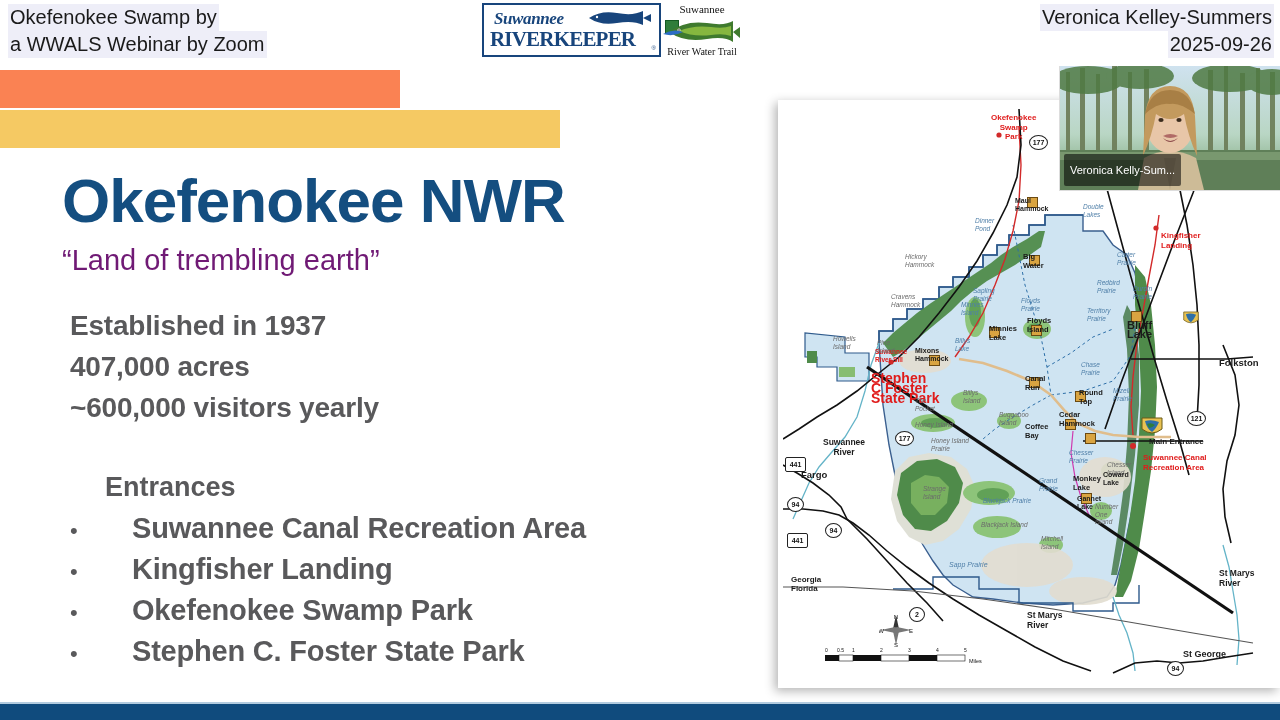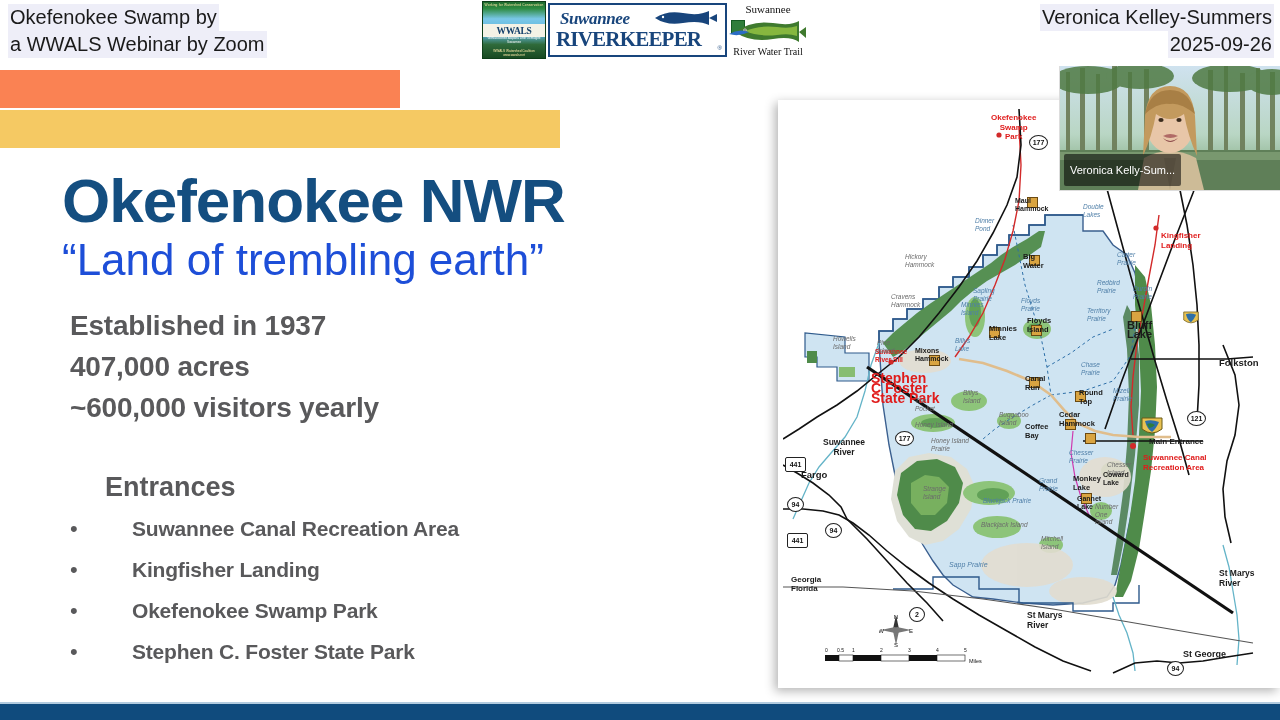--- a/index.html
+++ b/index.html
@@ -37,30 +37,30 @@
   .logo-trail .fishbox{position:absolute;left:0;right:0;top:16px;height:26px;}
   .logo-trail .t2{position:absolute;left:0;right:0;bottom:1px;text-align:center;font-size:10px;color:#111;font-family:"Liberation Serif",serif;}
   .logo-trail .minibadge{position:absolute;left:2px;top:18px;width:12px;height:12px;background:#2f7d3a;border:1px solid #145a22;}
 
   
   .bar-orange{position:absolute;left:0;top:70px;width:400px;height:38px;background:#fa8253;z-index:5;}
   .bar-yellow{position:absolute;left:0;top:110px;width:560px;height:38px;background:#f5c963;z-index:5;}
 
   
   .title{position:absolute;left:62px;top:165px;font-size:62px;font-weight:bold;color:#144e80;letter-spacing:-1px;line-height:72px;z-index:10;}
-  .subtitle{position:absolute;left:62px;top:238px;font-size:44px;color:#1d4ed8;line-height:44px;z-index:10;}
+  .subtitle{position:absolute;left:62px;top:238px;font-size:29px;color:#701a75;line-height:44px;z-index:10;}
 
   .facts{position:absolute;left:70px;top:305px;z-index:10;}
   .facts div{font-size:28px;font-weight:bold;color:#59595b;line-height:41px;letter-spacing:-.2px;}
 
   .ent-head{position:absolute;left:70px;top:472px;font-size:27px;font-weight:bold;color:#59595b;z-index:10;margin-left:35px;}
   .bullets{position:absolute;left:70px;top:508px;z-index:10;}
   .bullet{display:flex;align-items:baseline;height:41px;}
   .bullet .dot{width:62px;font-size:22px;color:#59595b;line-height:41px;}
-  .bullet .btxt{font-size:21px;font-weight:bold;color:#59595b;line-height:41px;letter-spacing:-.2px;}
+  .bullet .btxt{font-size:29px;font-weight:bold;color:#59595b;line-height:41px;letter-spacing:-.2px;}
 
   
   .map-card{position:absolute;left:778px;top:100px;width:502px;height:588px;background:#ffffff;
     box-shadow:-3px 3px 10px rgba(0,0,0,.30);z-index:8;overflow:hidden;}
   .map-inner{position:absolute;left:5px;top:5px;width:485px;height:578px;background:#ffffff;overflow:hidden;}
   .map-svg{position:absolute;left:0;top:0;}
   .map-lbl{position:absolute;font-family:"Liberation Sans",sans-serif;white-space:nowrap;pointer-events:none;}
   .lbl-water{font-style:italic;color:#4f7fa8;}
   .lbl-dark{font-weight:bold;color:#1b1b1b;}
   .lbl-red{font-weight:bold;color:#e01b1b;}
@@ -86,28 +86,20 @@
 <body>
 
 <div class="header">
   <div class="hdr-left">
     <span>Okefenokee Swamp by</span><br>
     <span>a WWALS Webinar by Zoom</span>
   </div>
 
   <div class="logos">
 
-    <div class="logo-wwals">
-      <div class="cap">Working for Watershed Conservation</div>
-      <div class="band">
-          <b>WWALS</b>
-        </div>
-      <div class="sub">Withlacoochee Alapaha Little Ocmulgee Suwannee</div>
-      <div class="foot">WWALS Watershed Coalition  www.wwals.net</div>
-    </div>
 
     <div class="logo-srk">
       <div class="l1">Suwannee</div>
       <div class="l2">RIVERKEEPER</div>
       <div class="reg">®</div>
       <svg width="66" height="18" viewBox="0 0 66 18">
         <path d="M2 9 Q14 1 30 4 Q46 7 56 2 L56 9 L64 5 L64 13 L56 9 L56 16 Q46 11 30 14 Q14 17 2 9 Z" fill="#18457c"></path>
         <circle cx="10" cy="8" r="1.2" fill="#fff"></circle>
       </svg>
     </div>

